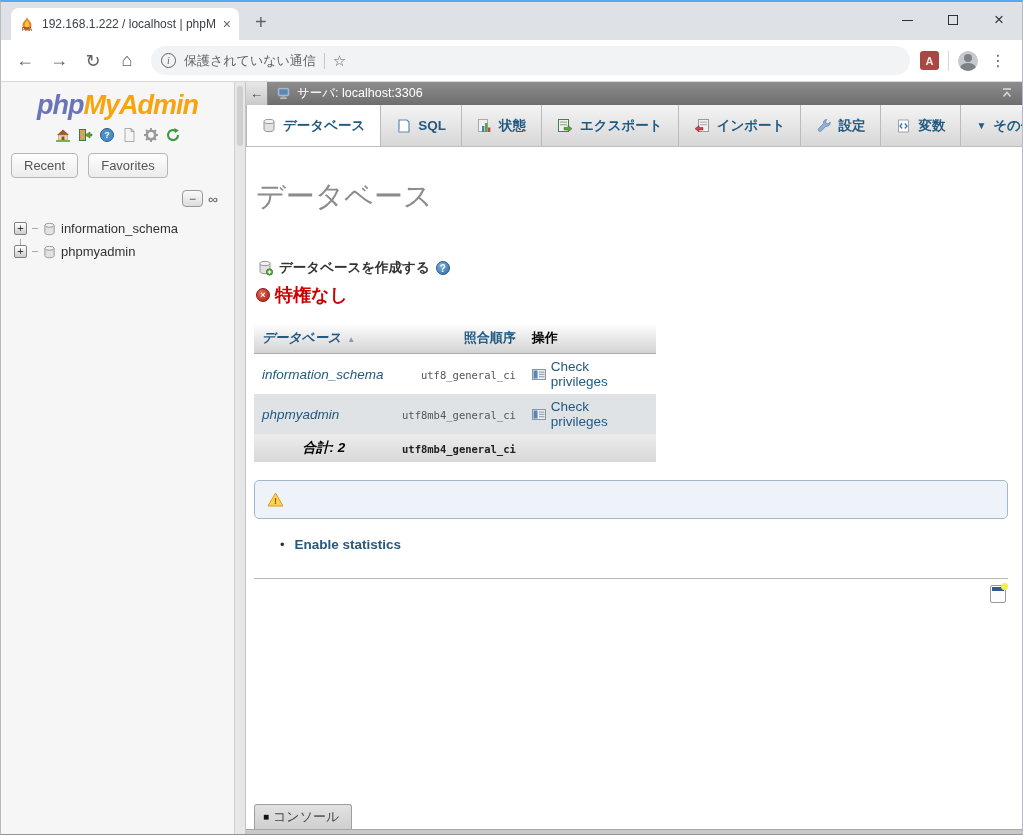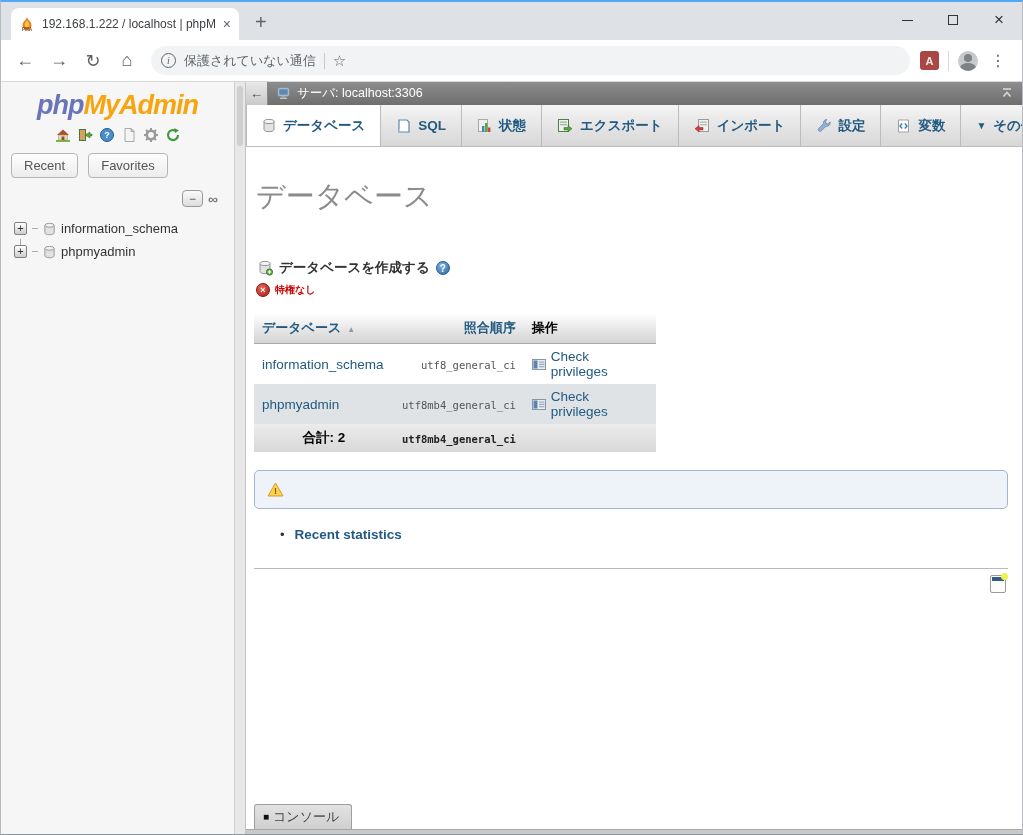--- a/index.html
+++ b/index.html
@@ -88,30 +88,30 @@
   
   .content { flex: 1; padding: 0 14px 0 8px; position: relative; overflow: hidden; }
   .page-title { font-size: 29px; font-weight: normal; color: #8c8c8c; margin: 30px 0 0 2px; }
   .create-row { display: flex; align-items: center; gap: 6px; margin: 42px 0 0 4px; }
   .create-label { font-size: 13.5px; font-weight: bold; color: #333; }
   .help-ic { width: 14px; height: 14px; border-radius: 50%; background: radial-gradient(circle at 35% 30%, #7fb2e0, #2c6aa0);
     border: 1px solid #1f5a8a; color: #fff; font-size: 10px; font-weight: bold; display: inline-flex; align-items: center; justify-content: center; }
   .nopriv-row { display: flex; align-items: center; gap: 5px; margin: 6px 0 0 2px; }
   .nopriv-ic { width: 14px; height: 14px; border-radius: 50%; background: radial-gradient(circle at 35% 30%, #e06a5a, #b01a10);
     border: 1px solid #8a110a; color: #fff; font-size: 9px; font-weight: bold; display: inline-flex; align-items: center; justify-content: center; }
-  .nopriv-label { font-size: 10px; font-weight: bold; color: #cc0000; }
+  .nopriv-label { font-size: 18px; font-weight: bold; color: #cc0000; }
   
   .db-table { border-collapse: collapse; margin: 16px 0 0 0; }
   .db-table th { background: linear-gradient(#fff, #d3d3d3); border-bottom: 1px solid #aaa;
     font-size: 13px; font-weight: bold; text-align: left; padding: 6px 8px; }
   .th-link { color: #235a81; cursor: pointer; }
   .th-plain { color: #000; }
   .sort-arrow { font-size: 8px; color: #8a9aa8; margin-left: 6px; }
   .db-table td { padding: 5px 8px; font-size: 13.5px; height: 26px; }
-  .col-name { width: 140px; }
+  .col-name { width: 140px; font-style: italic; }
   .col-coll { width: 112px; text-align: right; }
   .col-act { width: 132px; }
   .row-even { background: #dfe3e6; }
   .db-link { color: #235a81; cursor: pointer; text-decoration: none; }
   .coll-val { font-family: "DejaVu Sans Mono", monospace; font-size: 10.5px; color: #555; }
   .tfoot-row { background: linear-gradient(#ececec, #d8d8d8); }
   .tfoot-row td { font-weight: bold; color: #000; text-align: center; }
   .tfoot-coll { font-family: "DejaVu Sans Mono", monospace; font-size: 10.5px; color: #222; }
   .act-cell { display: flex; align-items: center; gap: 5px; }
   
@@ -451,21 +451,21 @@
           <span style="display:inline-flex;flex-shrink:0;">
               <svg width="17" height="15" viewBox="0 0 17 15">
                 <path d="M8.5 1 L16 14 H1z" fill="#ffd24d" stroke="#d89b2a" stroke-width="1"></path>
                 <text x="8.5" y="12.2" font-size="9" font-weight="bold" text-anchor="middle" fill="#8a5a00">!</text>
               </svg>
             </span>
         </div>
 
         <div class="stats-row">
           <span class="bullet">•</span>
-          <a class="stats-link">Recent statistics</a>
+          <a class="stats-link">Enable statistics</a>
         </div>
 
         <div class="divider"></div>
         <span class="newwin-ic"></span>
       </div>
 
       <div class="consolebar">
         <div class="console-tab">
           <span class="console-sq">■</span>
           <span>コンソール</span>

